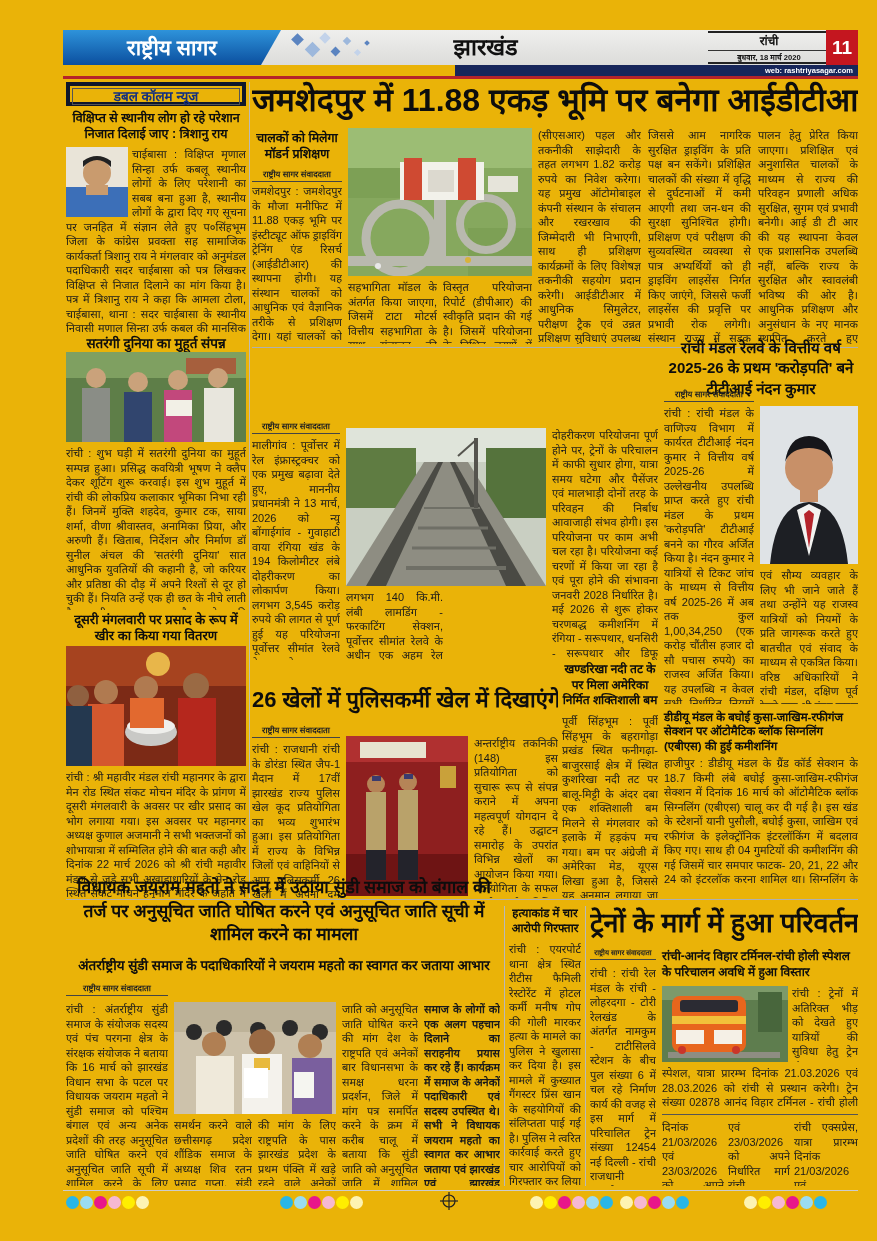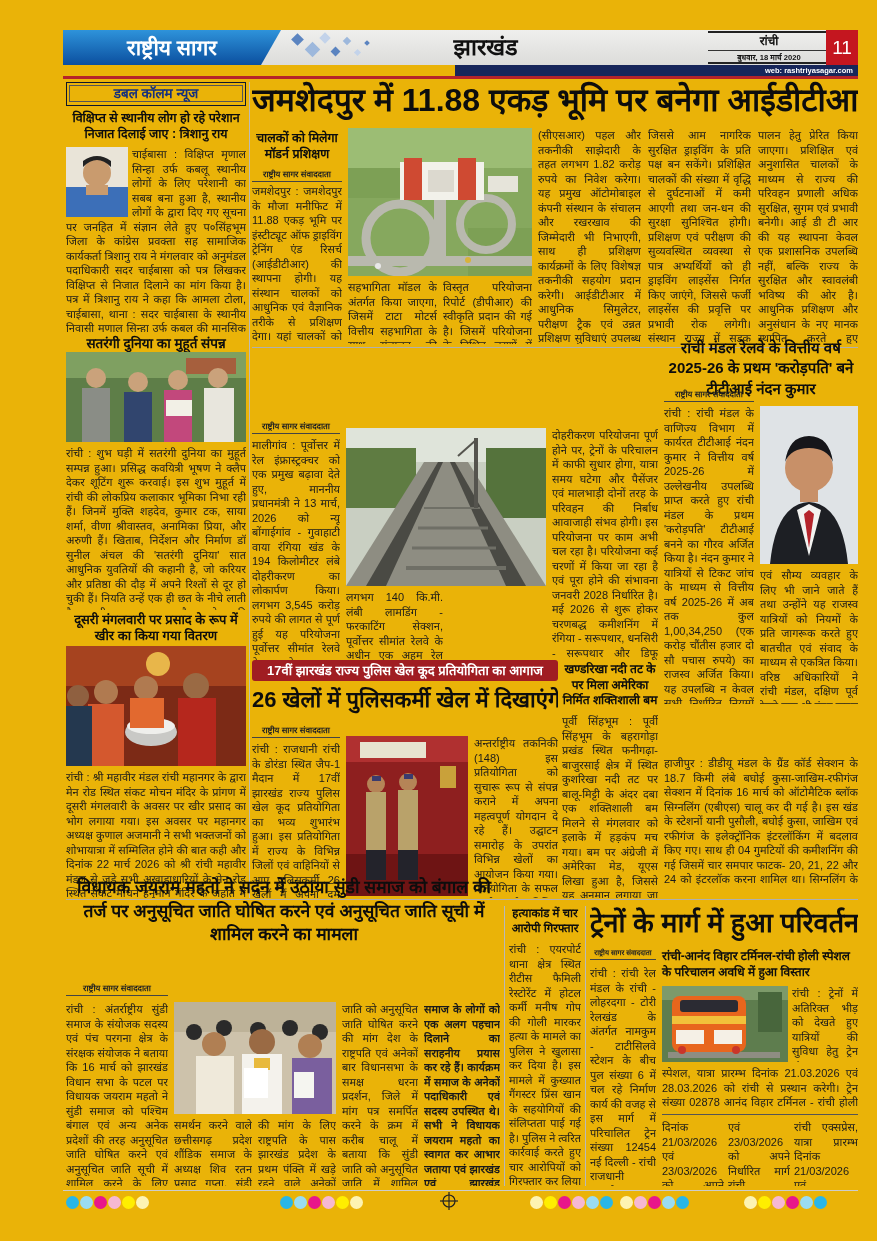--- a/index.html
+++ b/index.html
@@ -23,26 +23,26 @@
                clip-path:polygon(0 0,100% 0,calc(100% - 20px) 100%,0 100%);
                color:#fff; font-weight:bold; font-size:21px; line-height:35px; text-align:center; }
   .diamond { position:absolute; transform:rotate(45deg); }
   .mast-edition { position:absolute; left:250px; right:200px; top:0; height:35px;
                   line-height:35px; text-align:center; font-weight:bold; font-size:23px; color:#101010; }
   .datebox { position:absolute; right:28px; top:1px; width:122px; height:33px;
              border-top:2px solid #222; border-bottom:2px solid #222; text-align:center; }
   .datebox .city { font-size:12px; font-weight:bold; line-height:17px; border-bottom:1px solid #333; }
   .datebox .dt { font-size:7.6px; font-weight:bold; line-height:14px; }
   .pagebox { position:absolute; right:0; top:0; width:32px; height:35px; background:#c4161f;
-             color:#fff; font-weight:normal; font-size:19px; line-height:35px; text-align:center; }
+             color:#fff; font-weight:bold; font-size:19px; line-height:35px; text-align:center; }
   .webstrip { position:absolute; left:455px; top:65px; width:403px; height:11px; background:#17265a;
               color:#fff; font-weight:bold; font-size:7.5px; line-height:11px; text-align:right; padding-right:5px; }
   .redrule { position:absolute; left:63px; top:76px; width:795px; height:3px; background:#b5232a; }
   
-  .labelbox { border:1px solid #0f172a; }
+  .labelbox { border:4px solid #0f172a; }
   .labelbox .inner { margin:2px; border:1px solid #555; text-align:center;
                      font-weight:bold; font-size:13.5px; line-height:15px; color:#14307e; }
   .kicker { background:#a01d22; color:#fff; font-weight:bold; font-size:13px;
             line-height:21px; text-align:center; border-radius:3px; }
   .floatimg { float:left; width:62px; height:70px; margin:0 4px 2px 0; }
   .dot { display:inline-block; width:13px; height:13px; border-radius:50%; margin-right:1px; vertical-align:top; }
 </style>
 </head>
 <body>
 
@@ -191,21 +191,20 @@
       <path d="M10 158 q6 -60 39 -62 q33 2 39 62 z" fill="#1d1f24"></path>
       <polygon points="49,98 37,104 49,150 61,104" fill="#f2f2f0"></polygon>
       <polygon points="49,104 44,108 49,142 54,108" fill="#b5242b"></polygon>
       <circle cx="49" cy="62" r="24" fill="#c89068"></circle>
       <path d="M25 56 q4 -26 24 -26 q20 0 24 26 q-6 -14 -24 -14 q-18 0 -24 14 z" fill="#16161a"></path>
       <rect x="40" y="82" width="18" height="14" fill="#c89068"></rect>
     </svg>
   </div>
   <div class="abs j" style="left:760px; top:568px; width:98px; height:136px;">एवं सौम्य व्यवहार के लिए भी जाने जाते हैं तथा उन्होंने यह राजस्व यात्रियों को नियमों के प्रति जागरूक करते हुए बातचीत एवं संवाद के माध्यम से एकत्रित किया। वरिष्ठ अधिकारियों ने रांची मंडल, दक्षिण पूर्व रेलवे द्वारा श्री नंदन कुमार के इस सराहनीय योगदान के लिए उन्हें हार्दिक बधाई दी गई तथा आशा व्यक्त की गई कि वे भविष्य में भी इसी प्रकार अपनी सेवाओं के माध्यम से रेलवे के राजस्व संवर्धन में महत्वपूर्ण योगदान देते रहेंगे।</div>
 
-  <div class="abs kicker" style="left:252px; top:660px; width:306px; height:21px;">17वीं झारखंड राज्य पुलिस खेल कूद प्रतियोगिता का आगाज</div>
   <div class="abs hl center" style="left:252px; top:684px; width:306px; height:32px; font-size:22px; line-height:32px; white-space:nowrap; overflow:hidden;">26 खेलों में पुलिसकर्मी खेल में दिखाएंगे दम</div>
   <div class="abs byline" style="left:252px; top:724px; width:88px;">राष्ट्रीय सागर संवाददाता</div>
   <div class="abs j" style="left:252px; top:742px; width:88px; height:156px;">रांची : राजधानी रांची के डोरंडा स्थित जैप-1 मैदान में 17वीं झारखंड राज्य पुलिस खेल कूद प्रतियोगिता का भव्य शुभारंभ हुआ। इस प्रतियोगिता में राज्य के विभिन्न जिलों एवं वाहिनियों से आए पुलिसकर्मी 26 खेलों में अपना दम दिखाएंगे। उद्घाटन के अवसर पर वरीय पुलिस अधिकारियों ने खिलाड़ियों का उत्साहवर्धन किया तथा खेल भावना के साथ प्रतिभाग करने की अपील की।</div>
   <div class="abs imgbox" style="left:346px; top:736px; width:122px; height:160px;">
     <svg viewBox="0 0 122 160" preserveAspectRatio="none">
       <rect width="122" height="160" fill="#8e1f1f"></rect>
       <rect width="122" height="26" fill="#b03030"></rect>
       <rect x="14" y="6" width="66" height="16" fill="#e8e3d0"></rect>
       <rect x="94" y="30" width="16" height="22" fill="#c9a13a"></rect>
       <circle cx="30" cy="48" r="9" fill="#b58457"></circle>
@@ -217,27 +216,29 @@
       <rect x="0" y="118" width="122" height="42" fill="#6e1414"></rect>
       <rect x="20" y="114" width="20" height="30" fill="#23232b"></rect>
         <rect x="52" y="114" width="20" height="30" fill="#23232b"></rect>
     </svg>
   </div>
   <div class="abs j" style="left:474px; top:736px; width:84px; height:162px;">अन्तर्राष्ट्रीय तकनिकी (148) इस प्रतियोगिता को सुचारू रूप से संपन्न कराने में अपना महत्वपूर्ण योगदान दे रहे हैं। उद्घाटन समारोह के उपरांत विभिन्न खेलों का आयोजन किया गया। प्रतियोगिता के सफल आयोजन हेतु विभिन्न समितियों का गठन किया गया है। विजेता खिलाड़ियों को सम्मानित किया जाएगा तथा राष्ट्रीय प्रतियोगिताओं हेतु चयन किया जाएगा।</div>
 
   <div class="abs hl center" style="left:562px; top:662px; width:96px; height:48px; font-size:12px; line-height:1.3;">खण्डरिखा नदी तट के पर मिला अमेरिका निर्मित शक्तिशाली बम</div>
   <div class="abs j" style="left:562px; top:714px; width:96px; height:184px;">पूर्वी सिंहभूम : पूर्वी सिंहभूम के बहरागोड़ा प्रखंड स्थित फनीगढ़ा-बाजुरसाई क्षेत्र में स्थित कुशरिखा नदी तट पर बालू-मिट्टी के अंदर दबा एक शक्तिशाली बम मिलने से मंगलवार को इलाके में हड़कंप मच गया। बम पर अंग्रेजी में अमेरिका मेड, यूएस लिखा हुआ है, जिससे यह अनुमान लगाया जा रही है कि यह अमेरिका में बना करीब 500 पाउंड (लगभग 227 किलो) का शक्तिशाली बम है। इतने साल बीतने के बाद भी बम में जंग तक नहीं लगा है और बेहद ठोस स्थिति में है। द्वितीय विश्व युद्ध के समय इस क्षेत्र में ब्रिटिश और अमेरिका के ठिकाने थे। नदी तट पर मिट्टी और रेत के बीच बम मिलने से कई तरह की चर्चा लोगों में शुरू हो गई है। बम बरामदगी की जानकारी मिलते ही आसपास के गांवों में बड़ी संख्या में ग्रामीण मौके पर पहुंचे। बम निरोधक के आने के बाद ही स्थिति स्पष्ट होगी। बम देखने के लिए भीड़ जुट गई।</div>
 
+  <div class="abs hl" style="left:664px; top:710px; width:194px; height:42px; font-size:11.5px; line-height:1.25;">डीडीयू मंडल के बघोई कुसा-जाखिम-रफीगंज सेक्शन पर ऑटोमैटिक ब्लॉक सिग्नलिंग (एबीएस) की हुई कमीशनिंग</div>
   <div class="abs j" style="left:664px; top:756px; width:194px; height:132px;">हाजीपुर : डीडीयू मंडल के ग्रैंड कॉर्ड सेक्शन के 18.7 किमी लंबे बघोई कुसा-जाखिम-रफीगंज सेक्शन में दिनांक 16 मार्च को ऑटोमैटिक ब्लॉक सिग्नलिंग (एबीएस) चालू कर दी गई है। इस खंड के स्टेशनों यानी पुसौली, बघोई कुसा, जाखिम एवं रफीगंज के इलेक्ट्रॉनिक इंटरलॉकिंग में बदलाव किए गए। साथ ही 04 गुमटियों की कमीशनिंग की गई जिसमें चार समपार फाटक- 20, 21, 22 और 24 को इंटरलॉक करना शामिल था। सिग्नलिंग के सभी कार्य- जैसे आईपीएस, डाटा लॉगर, मेंटेनेंस फ्री अर्थिंग, क्लास-ए डिटेक्शन सिस्टम, ऑटोमैटिक फायर डिटेक्शन और अलार्म सिस्टम आदि उपकरण लगाए गए हैं। पूर्व मध्य रेल के मुख्य जनसंपर्क अधिकारी सरस्वती चंद्र ने बताया कि इसके कमीशनिंग के उपरांत उपाध्याय मंडल के 113 रूट किमी पर ऑटोमैटिक सिग्नलिंग का कार्य पूरा हो गया है। इससे ट्रेनों के संरक्षित एवं समयपालन में मदद मिलेगी।</div>
 
   <div class="abs hrule" style="left:66px; top:899px; width:792px;"></div>
   <div class="abs vrule" style="left:504px; top:906px; height:280px;"></div>
   <div class="abs vrule" style="left:585px; top:906px; height:280px;"></div>
 
   <div class="abs hl center" style="left:66px; top:876px; width:436px; height:48px; font-size:17.5px; line-height:1.35;">विधायक जयराम महतो ने सदन में उठाया सुंडी समाज को बंगाल की तर्ज पर अनुसूचित जाति घोषित करने एवं अनुसूचित जाति सूची में शामिल करने का मामला</div>
+  <div class="abs hl center" style="left:66px; top:956px; width:436px; height:20px; font-size:13.5px;">अंतर्राष्ट्रीय सुंडी समाज के पदाधिकारियों ने जयराम महतो का स्वागत कर जताया आभार</div>
   <div class="abs byline" style="left:66px; top:982px; width:102px;">राष्ट्रीय सागर संवाददाता</div>
   <div class="abs j" style="left:66px; top:1002px; width:102px; height:184px;">रांची : अंतर्राष्ट्रीय सुंडी समाज के संयोजक सदस्य एवं पंच परगना क्षेत्र के संरक्षक संयोजक ने बताया कि 16 मार्च को झारखंड विधान सभा के पटल पर विधायक जयराम महतो ने सुंडी समाज को पश्चिम बंगाल एवं अन्य अनेक प्रदेशों की तरह अनुसूचित जाति घोषित करने एवं अनुसूचित जाति सूची में शामिल करने के लिए मुख्यमंत्री हेमंत सोरेन की सरकार से जल्द से जल्द केन्द्र सरकार के पास अनुशंसा करके भेजने की जोरदार मांग उठाई। इसके लिए समाज ने प्रति आभार व्यक्त किया। हमारे माध्यम से टेलीफोनिक आभार</div>
   <div class="abs imgbox" style="left:174px; top:1002px; width:162px; height:112px;">
     <svg viewBox="0 0 162 112" preserveAspectRatio="none">
       <rect width="162" height="112" fill="#cdc2ab"></rect>
         <rect width="162" height="30" fill="#bdb298"></rect>
       <circle cx="20" cy="30" r="8" fill="#2a2a2a"></circle>
         <circle cx="50" cy="26" r="8" fill="#2a2a2a"></circle>
       <circle cx="84" cy="28" r="8" fill="#2a2a2a"></circle>
         <circle cx="116" cy="26" r="8" fill="#2a2a2a"></circle>

